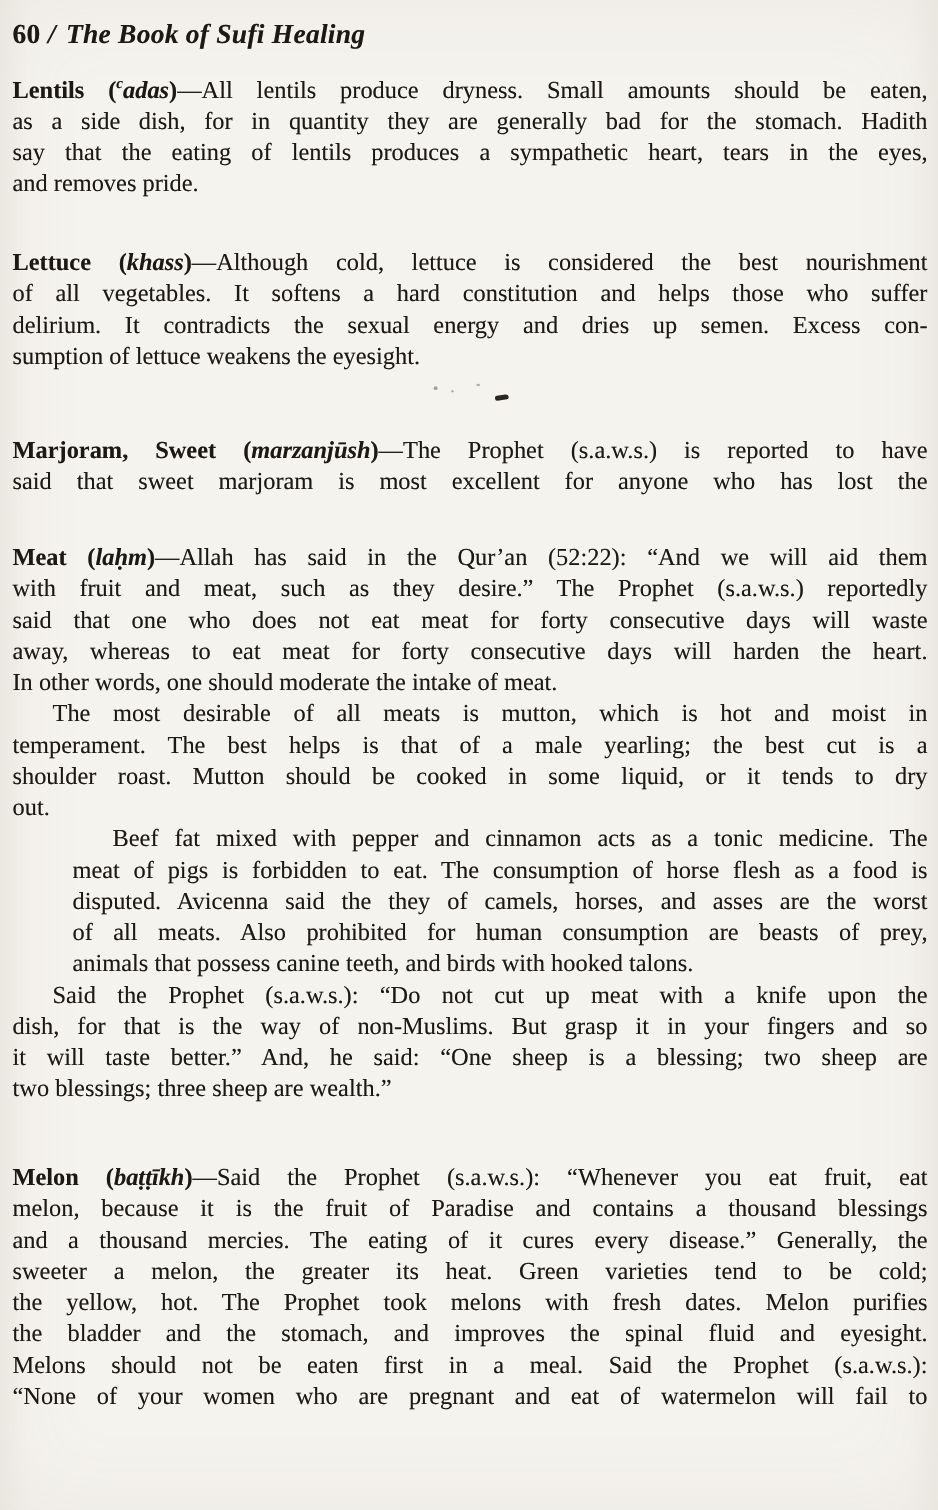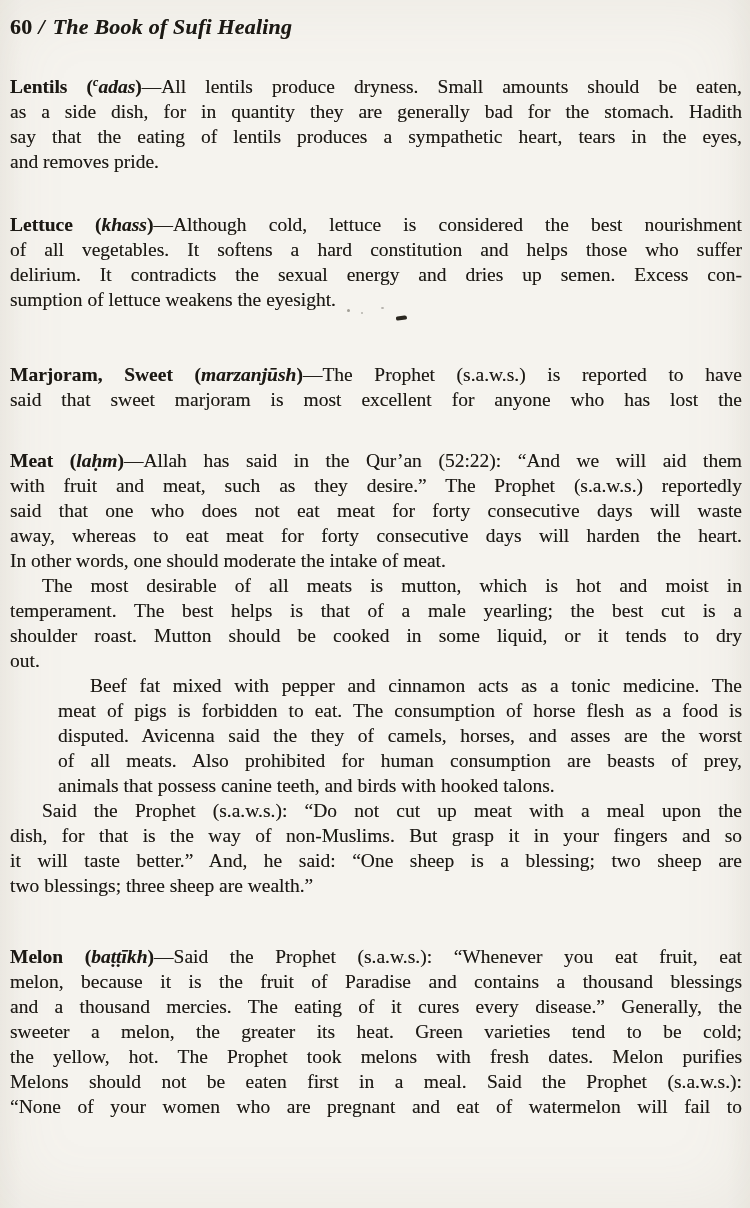--- a/index.html
+++ b/index.html
@@ -61,21 +61,21 @@
 </style>
 </head>
 <body>
 
 <div class="page">
   <div class="running-head">
     <span class="folio">60</span><span class="sep">/</span><span class="title">The Book of Sufi Healing</span>
   </div>
 
   <main class="body-text">
-      <div class="paragraph" style="margin-top: 36px;">
+      <div class="paragraph" style="margin-top: 22px;">
         <div class="line"><b class="head">Lentils </b><b class="paren">(<sup class="translit-sup">c</sup><i class="translit">adas</i>)</b>—All lentils produce dryness. Small amounts should be eaten,</div>
         <div class="line">as a side dish, for in quantity they are generally bad for the stomach. Hadith</div>
         <div class="line">say that the eating of lentils produces a sympathetic heart, tears in the eyes,</div>
         <div class="line last">and removes pride.</div>
       </div>
       <div class="paragraph" style="margin-top: 38px;">
         <div class="line"><b class="head">Lettuce </b><b class="paren">(<i class="translit">khass</i>)</b>—Although cold, lettuce is considered the best nourishment</div>
         <div class="line">of all vegetables. It softens a hard constitution and helps those who suffer</div>
         <div class="line">delirium. It contradicts the sexual energy and dries up semen. Excess con-</div>
         <div class="line last">sumption of lettuce weakens the eyesight.</div>
@@ -98,31 +98,32 @@
         <div class="line last">out.</div>
       </div>
       <div class="paragraph" style="margin-top: 0px; margin-left: 48px;">
         <div class="line indent">Beef fat mixed with pepper and cinnamon acts as a tonic medicine. The</div>
         <div class="line">meat of pigs is forbidden to eat. The consumption of horse flesh as a food is</div>
         <div class="line">disputed. Avicenna said the they of camels, horses, and asses are the worst</div>
         <div class="line">of all meats. Also prohibited for human consumption are beasts of prey,</div>
         <div class="line last">animals that possess canine teeth, and birds with hooked talons.</div>
       </div>
       <div class="paragraph" style="margin-top: 0px;">
-        <div class="line indent">Said the Prophet (s.a.w.s.): “Do not cut up meat with a meal upon the</div>
+        <div class="line indent">Said the Prophet (s.a.w.s.): “Do not cut up meat with a knife upon the</div>
         <div class="line">dish, for that is the way of non-Muslims. But grasp it in your fingers and so</div>
         <div class="line">it will taste better.” And, he said: “One sheep is a blessing; two sheep are</div>
         <div class="line last">two blessings; three sheep are wealth.”</div>
       </div>
       <div class="paragraph" style="margin-top: 46px;">
         <div class="line"><b class="head">Melon </b><b class="paren">(<i class="translit">baṭṭīkh</i>)</b>—Said the Prophet (s.a.w.s.): “Whenever you eat fruit, eat</div>
         <div class="line">melon, because it is the fruit of Paradise and contains a thousand blessings</div>
         <div class="line">and a thousand mercies. The eating of it cures every disease.” Generally, the</div>
         <div class="line">sweeter a melon, the greater its heat. Green varieties tend to be cold;</div>
         <div class="line">the yellow, hot. The Prophet took melons with fresh dates. Melon purifies</div>
+        <div class="line">the bladder and the stomach, and improves the spinal fluid and eyesight.</div>
         <div class="line">Melons should not be eaten first in a meal. Said the Prophet (s.a.w.s.):</div>
         <div class="line">“None of your women who are pregnant and eat of watermelon will fail to</div>
       </div>
     </main>
 
   <div class="smudge smudge-dash"></div>
   <div class="smudge smudge-dot1"></div>
   <div class="smudge smudge-dot2"></div>
   <div class="smudge smudge-dot3"></div>
 </div>

